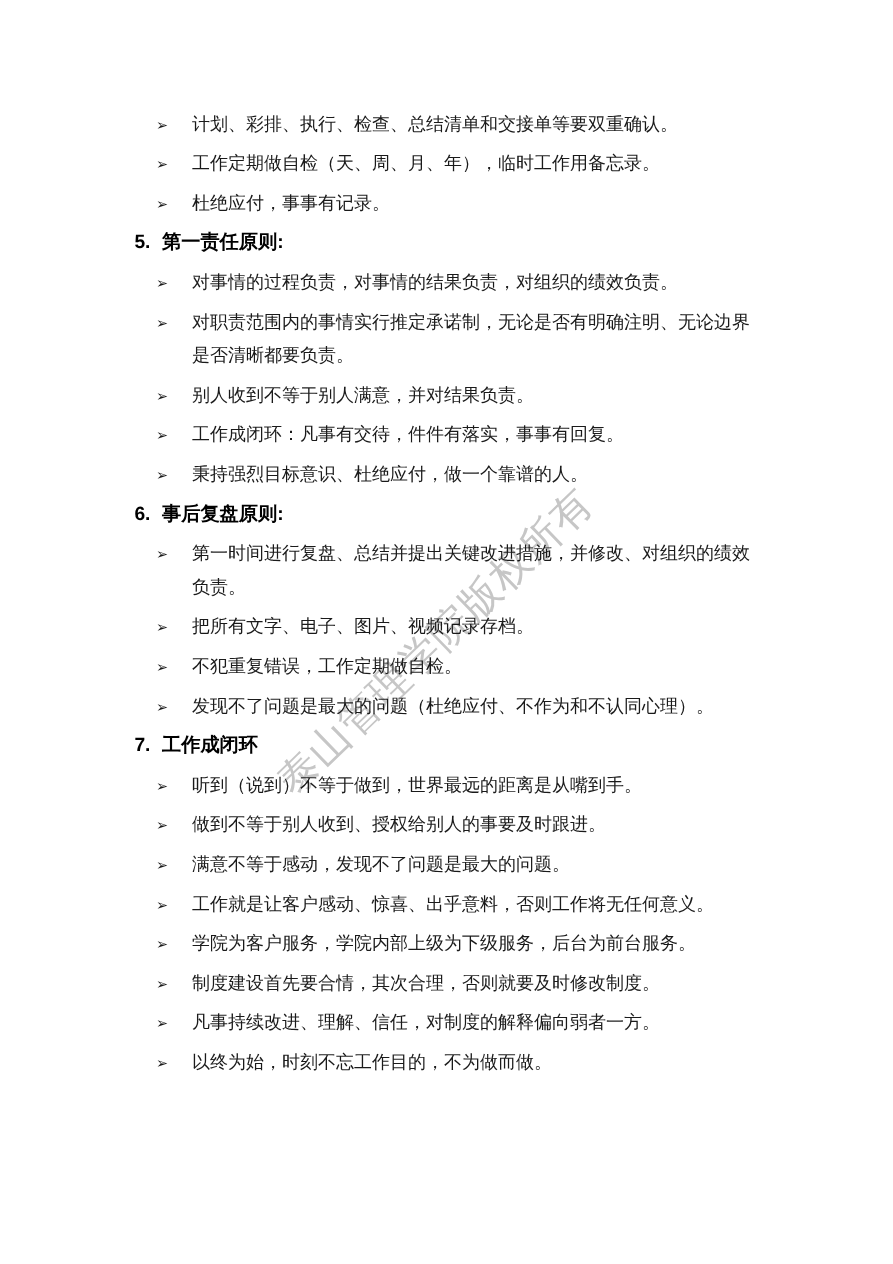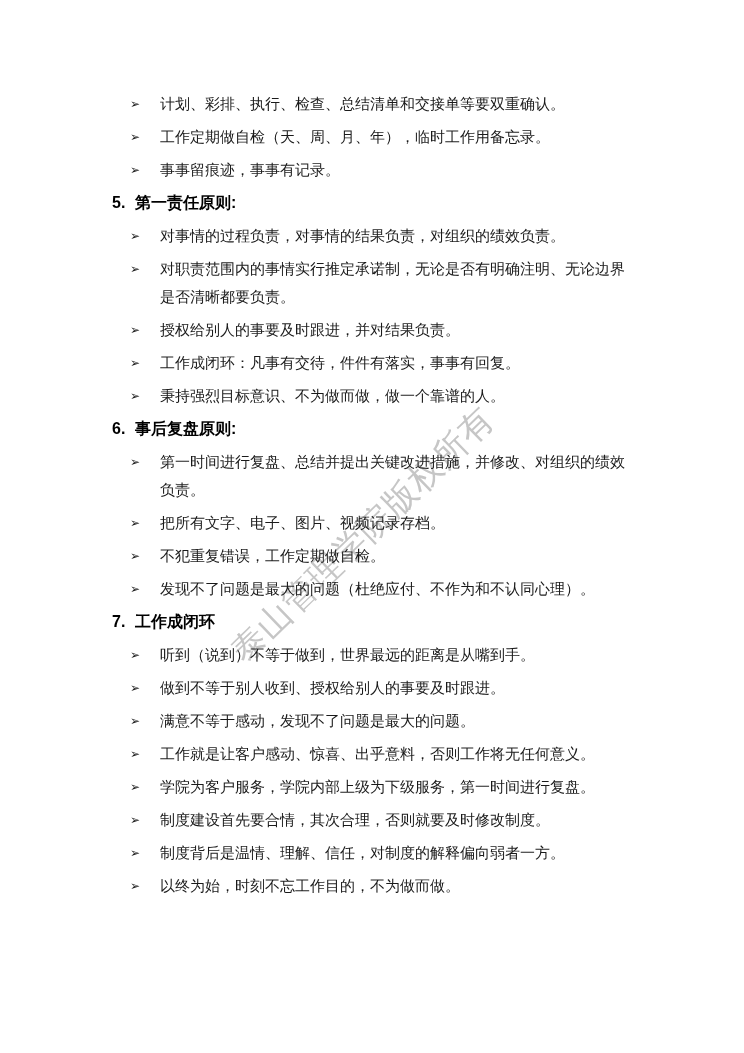--- a/index.html
+++ b/index.html
@@ -88,47 +88,47 @@
     <p class="bullet">
       <span class="marker">➢</span>
       <span class="btext">计划、彩排、执行、检查、总结清单和交接单等要双重确认。</span>
     </p>
     <p class="bullet">
       <span class="marker">➢</span>
       <span class="btext">工作定期做自检（天、周、月、年），临时工作用备忘录。</span>
     </p>
     <p class="bullet">
       <span class="marker">➢</span>
-      <span class="btext">事事留痕迹，事事有记录。</span>
+      <span class="btext">杜绝应付，事事有记录。</span>
     </p>
 
     <h2 class="heading">
       <span class="hnum">5.</span>
       <span class="htext">第一责任原则:</span>
     </h2>
 
     <p class="bullet">
       <span class="marker">➢</span>
       <span class="btext">对事情的过程负责，对事情的结果负责，对组织的绩效负责。</span>
     </p>
     <p class="bullet">
       <span class="marker">➢</span>
       <span class="btext">对职责范围内的事情实行推定承诺制，无论是否有明确注明、无论边界是否清晰都要负责。</span>
     </p>
     <p class="bullet">
       <span class="marker">➢</span>
-      <span class="btext">授权给别人的事要及时跟进，并对结果负责。</span>
+      <span class="btext">别人收到不等于别人满意，并对结果负责。</span>
     </p>
     <p class="bullet">
       <span class="marker">➢</span>
       <span class="btext">工作成闭环：凡事有交待，件件有落实，事事有回复。</span>
     </p>
     <p class="bullet">
       <span class="marker">➢</span>
-      <span class="btext">秉持强烈目标意识、不为做而做，做一个靠谱的人。</span>
+      <span class="btext">秉持强烈目标意识、杜绝应付，做一个靠谱的人。</span>
     </p>
 
     <h2 class="heading">
       <span class="hnum">6.</span>
       <span class="htext">事后复盘原则:</span>
     </h2>
 
     <p class="bullet">
       <span class="marker">➢</span>
       <span class="btext">第一时间进行复盘、总结并提出关键改进措施，并修改、对组织的绩效负责。</span>
@@ -162,29 +162,29 @@
     <p class="bullet">
       <span class="marker">➢</span>
       <span class="btext">满意不等于感动，发现不了问题是最大的问题。</span>
     </p>
     <p class="bullet">
       <span class="marker">➢</span>
       <span class="btext">工作就是让客户感动、惊喜、出乎意料，否则工作将无任何意义。</span>
     </p>
     <p class="bullet">
       <span class="marker">➢</span>
-      <span class="btext">学院为客户服务，学院内部上级为下级服务，第一时间进行复盘。</span>
+      <span class="btext">学院为客户服务，学院内部上级为下级服务，后台为前台服务。</span>
     </p>
     <p class="bullet">
       <span class="marker">➢</span>
       <span class="btext">制度建设首先要合情，其次合理，否则就要及时修改制度。</span>
     </p>
     <p class="bullet">
       <span class="marker">➢</span>
-      <span class="btext">制度背后是温情、理解、信任，对制度的解释偏向弱者一方。</span>
+      <span class="btext">凡事持续改进、理解、信任，对制度的解释偏向弱者一方。</span>
     </p>
     <p class="bullet">
       <span class="marker">➢</span>
       <span class="btext">以终为始，时刻不忘工作目的，不为做而做。</span>
     </p>
 
   </main>
 </div>
 
 </body></html>

